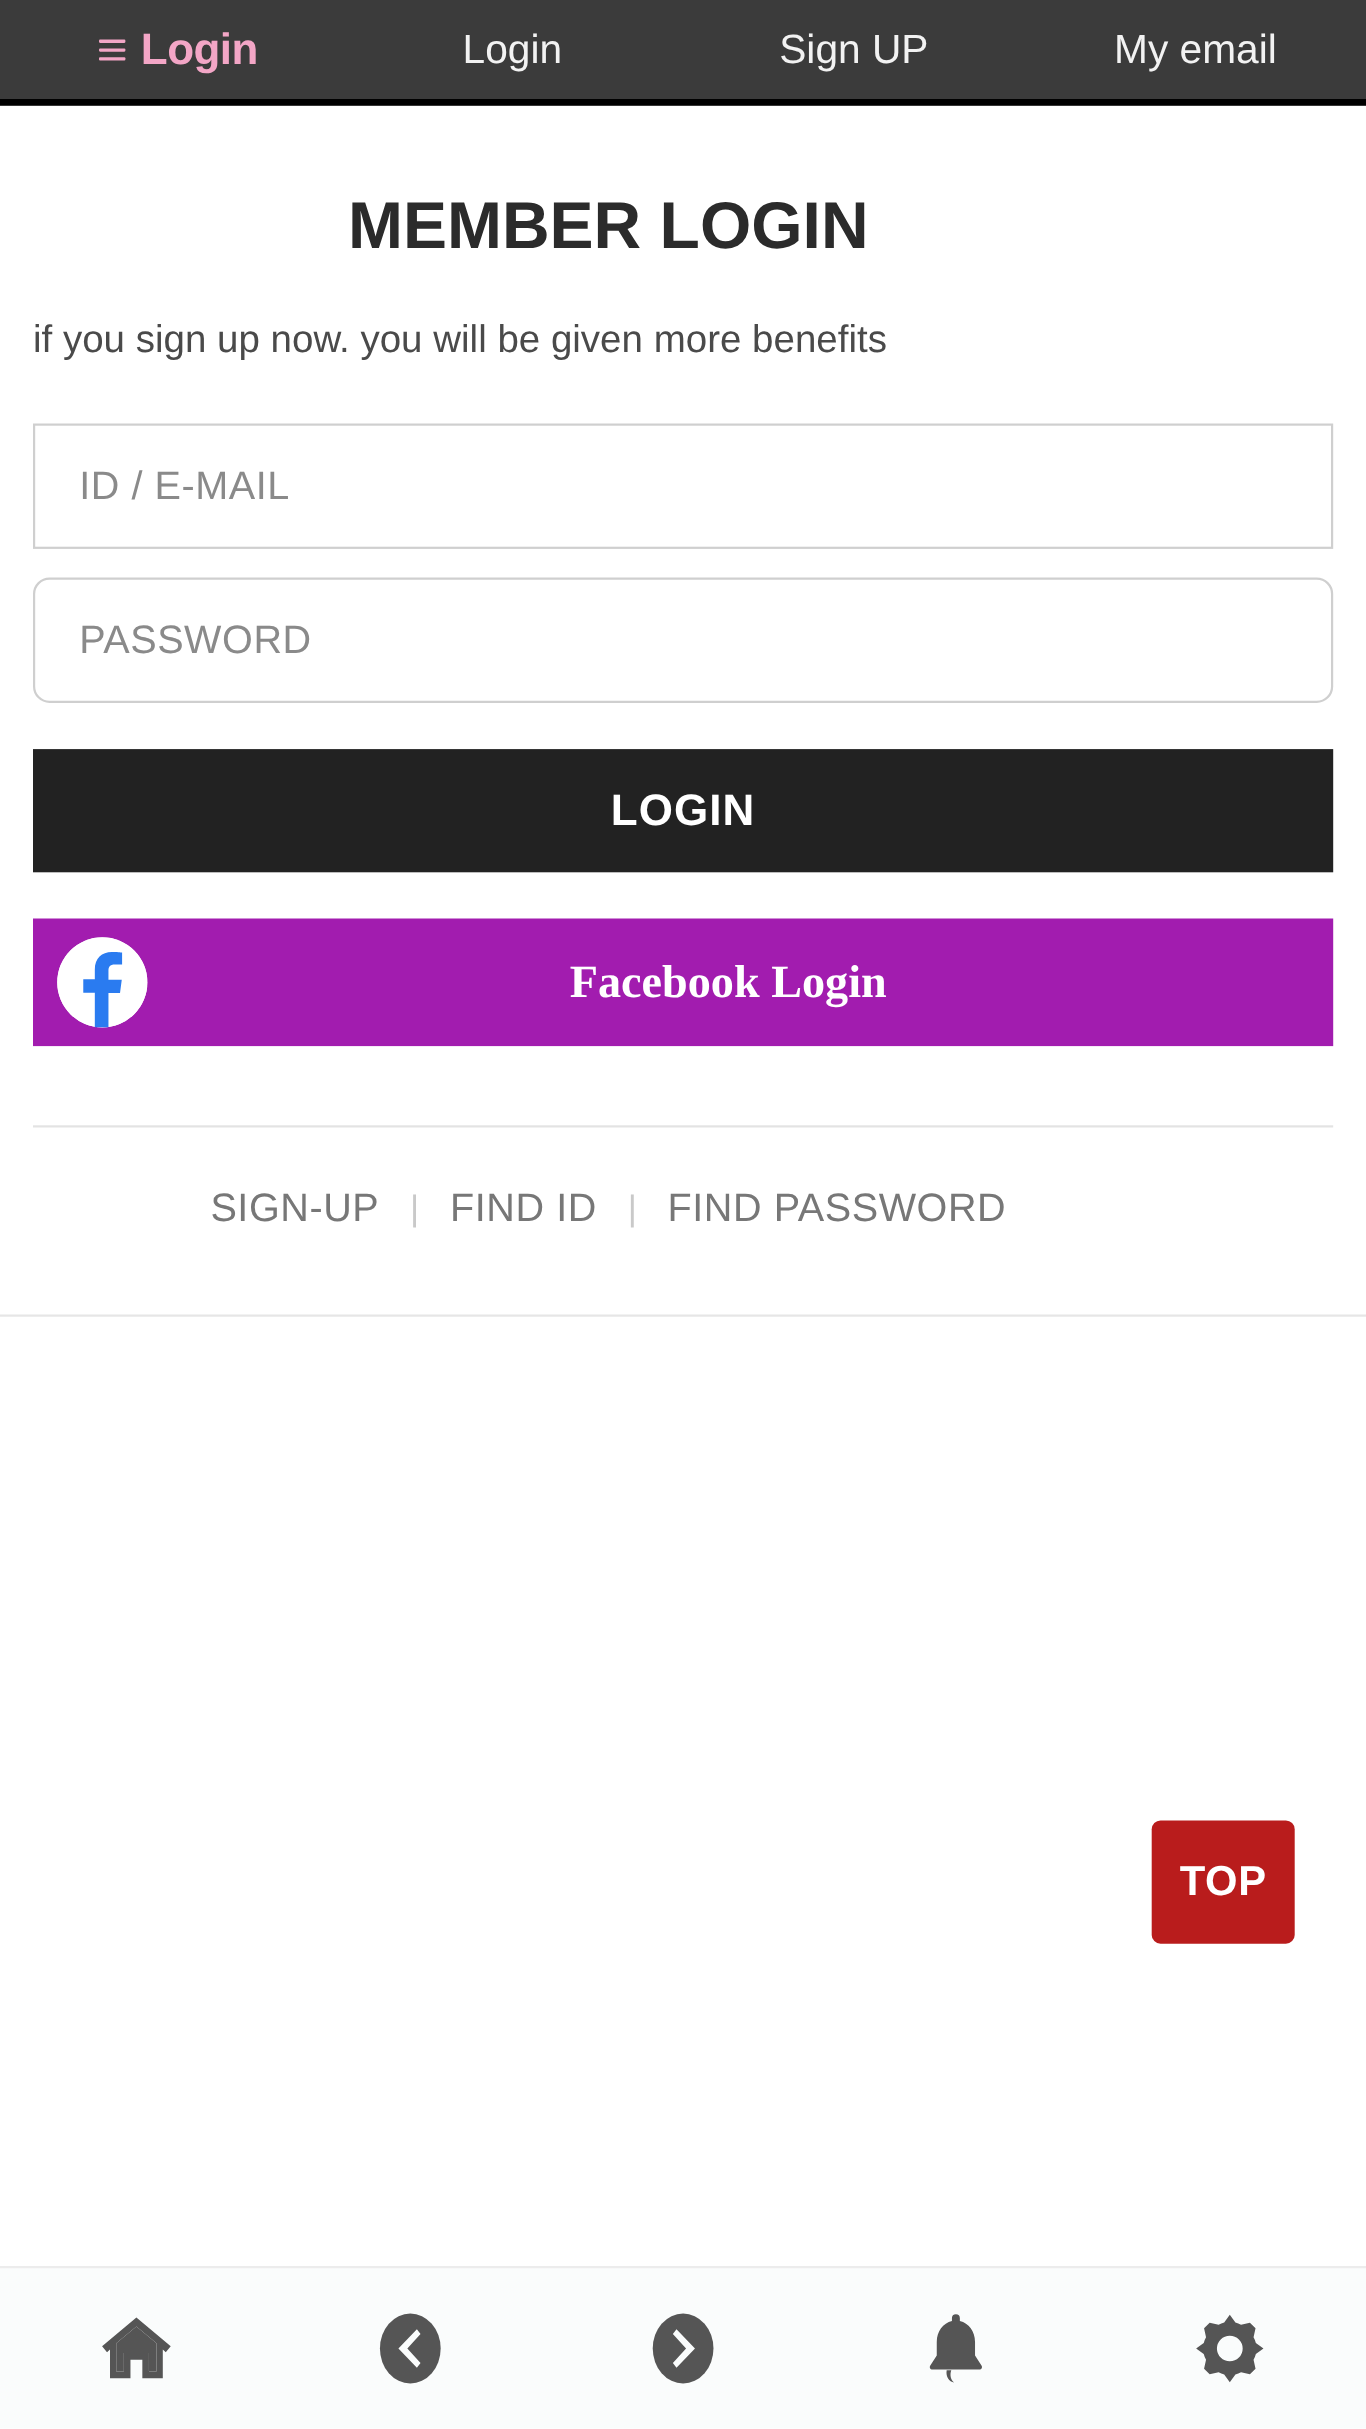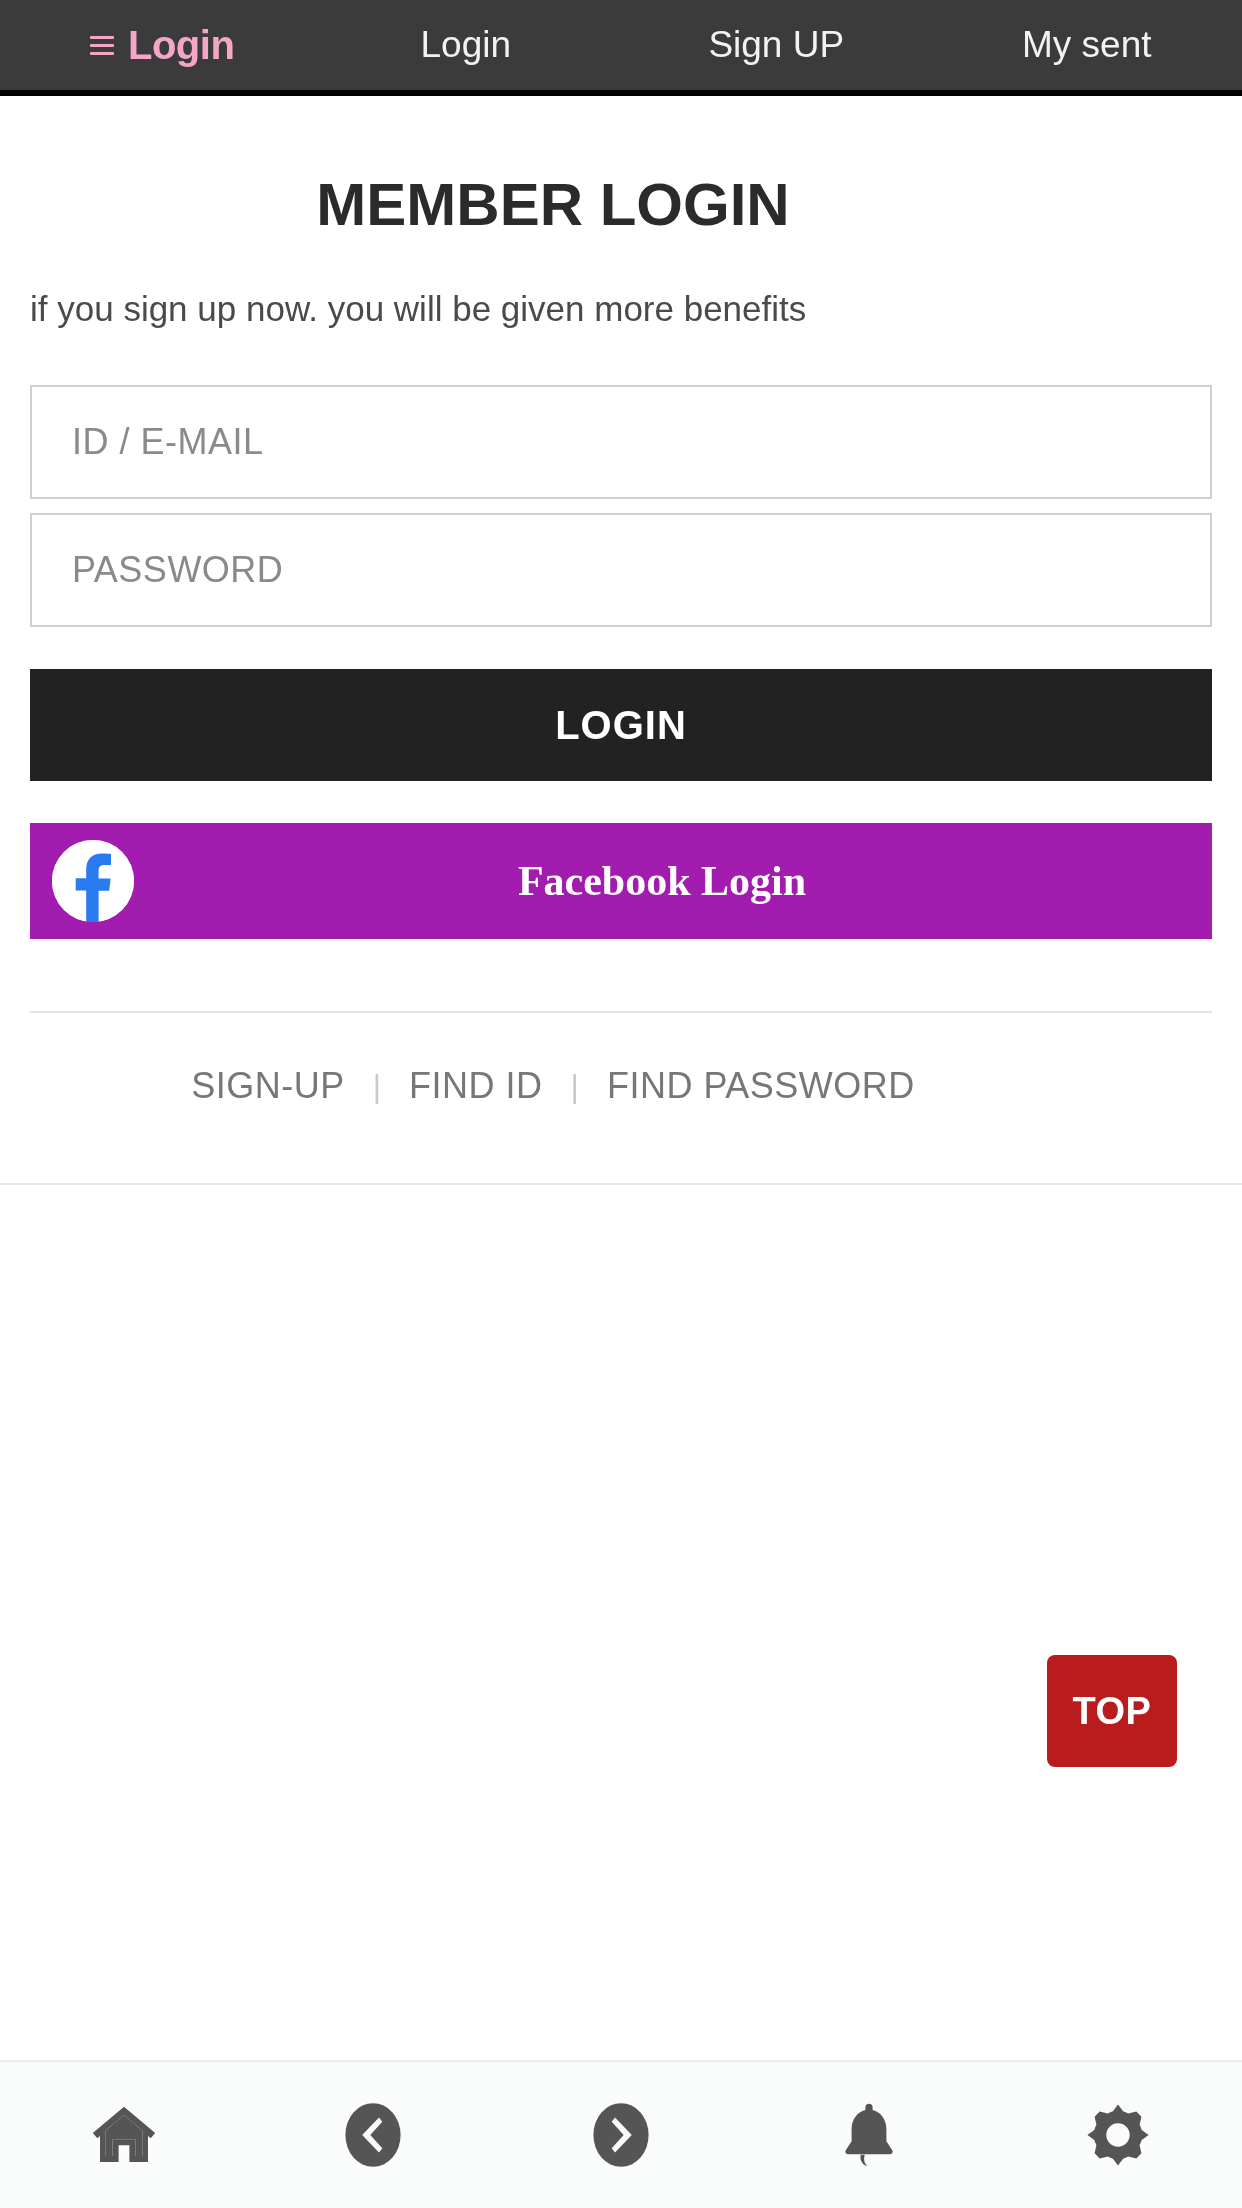--- a/index.html
+++ b/index.html
@@ -98,21 +98,21 @@
   .field {
     width: 1182px;
     margin: 0 auto;
     height: 114px;
     border: 2px solid #cfcfcf;
     background: #ffffff;
     display: flex;
     align-items: center;
     padding-left: 40px;
   }
-  .field + .field { margin-top: 14px; }
+  .field + .field { margin-top: 26px; border-radius: 15px; }
   .field-placeholder {
     font-size: 36px;
     color: #8a8a8a;
     letter-spacing: 0.5px;
   }
 
   .fields-block { margin-top: 56px; }
 
   .btn-login {
     width: 1182px;
@@ -266,21 +266,21 @@
     </span>
     <span class="menu-label">Login</span>
   </div>
   <div class="nav-cell">
     <span class="nav-link">Login</span>
   </div>
   <div class="nav-cell">
     <span class="nav-link">Sign UP</span>
   </div>
   <div class="nav-cell">
-    <span class="nav-link">My sent</span>
+    <span class="nav-link">My email</span>
   </div>
 </div>
 
 <div id="content">
 
   <div class="section">
 
     <div class="page-title">MEMBER LOGIN</div>
     <div class="page-sub">if you sign up now. you will be given more benefits</div>
 

